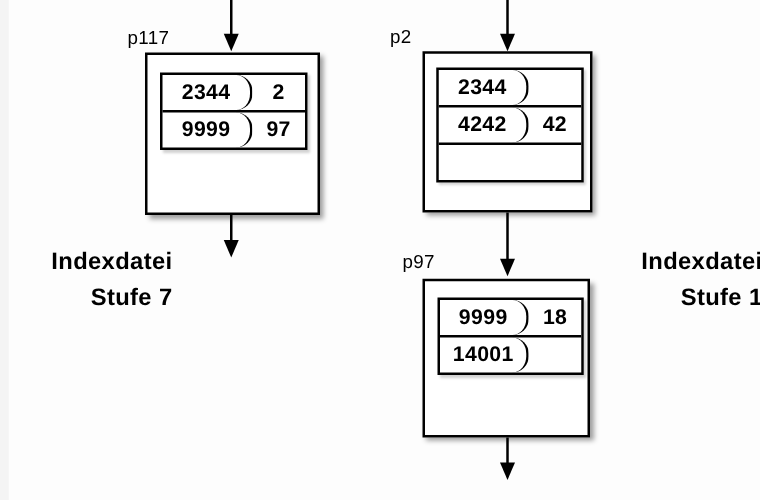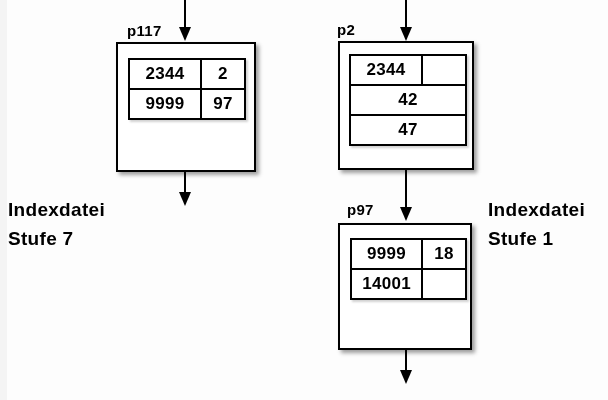--- a/index.html
+++ b/index.html
@@ -25,41 +25,41 @@
   .node-box {
     position: absolute;
     background: #ffffff;
     border: 2px solid #000;
     box-shadow: 3px 3px 4px rgba(0,0,0,0.38);
     box-sizing: border-box;
   }
   .node-label {
     position: absolute;
     font-size: 15px;
-    font-weight: 700;
+    font-weight: 400;
     letter-spacing: 0.3px;
     white-space: nowrap;
-    margin-left: 25px;
   }
   
   .itable {
     position: absolute;
     border: 2px solid #000;
     box-sizing: border-box;
     background: #fff;
     box-shadow: 2px 2px 2px rgba(0,0,0,0.18);
   }
   .irow { display: flex; height: 28px; }
   .irow + .irow { border-top: 2px solid #000; }
   .cell-key {
     width: 63%;
     border-right: 2px solid #000;
     display: flex; align-items: center; justify-content: center;
     font-size: 17px; font-weight: 600; letter-spacing: 0.3px;
     box-sizing: border-box;
+    border-radius: 13px;
   }
   .cell-ptr {
     flex: 1;
     display: flex; align-items: center; justify-content: center;
     font-size: 17px; font-weight: 600; letter-spacing: 0.3px;
   }
   
   .aline {
     position: absolute;
     width: 2px;
@@ -68,21 +68,21 @@
   .ahead {
     position: absolute;
     width: 0; height: 0;
     border-left: 6px solid transparent;
     border-right: 6px solid transparent;
     border-top: 14px solid #000;
   }
   
   .side-label {
     position: absolute;
-    text-align: left;
+    text-align: right;
     font-size: 19px;
     font-weight: 600;
     line-height: 29px;
     letter-spacing: 0.3px;
   }
 
   
   #label-p117 { left: 102px; top: 22px; }
   #box-p117   { left: 116px; top: 42px; width: 140px; height: 130px; }
   #table-p117 { left: 10px;  top: 14px; width: 118px; }
@@ -138,24 +138,24 @@
   <div class="aline" id="a3-line"></div>
   <div class="ahead" id="a3-head"></div>
 
   <div class="node-label" id="label-p2">p2</div>
   <div class="node-box" id="box-p2">
     <div class="itable" id="table-p2">
       <div class="irow">
         <div class="cell-key">2344</div>
       </div>
       <div class="irow">
+        <div class="cell-key">4242</div>
         <div class="cell-ptr">42</div>
       </div>
       <div class="irow">
-        <div class="cell-ptr">47</div>
       </div>
     </div>
   </div>
 
   <div class="aline" id="a4-line"></div>
   <div class="ahead" id="a4-head"></div>
 
   <div class="node-label" id="label-p97">p97</div>
   <div class="node-box" id="box-p97">
     <div class="itable" id="table-p97">

